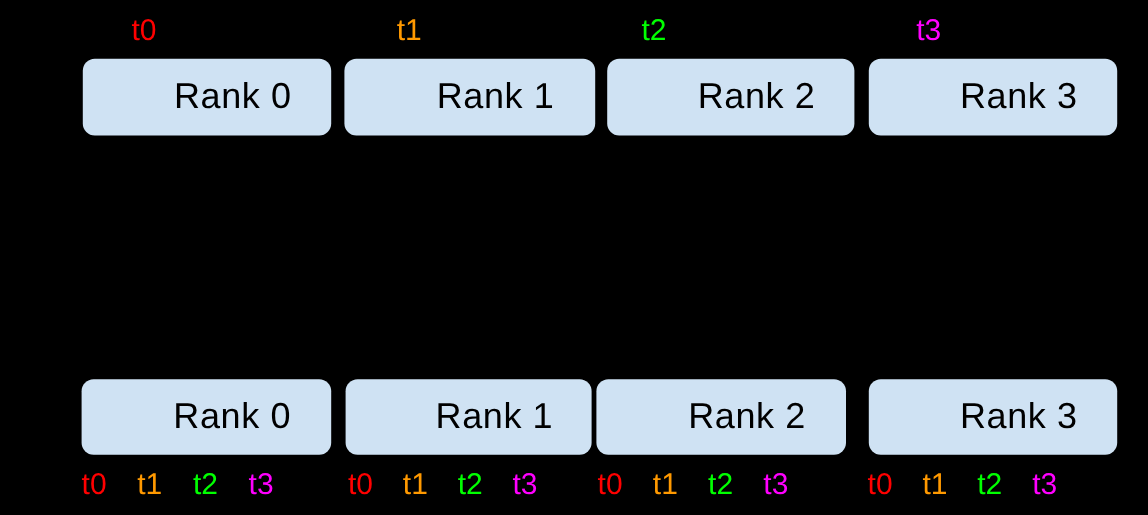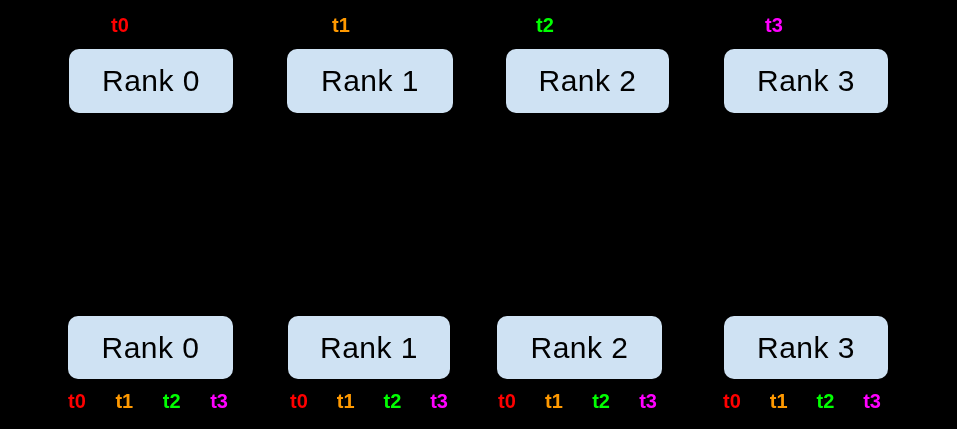--- a/index.html
+++ b/index.html
@@ -11,29 +11,30 @@
     font-family: "Liberation Sans", sans-serif;
     overflow: hidden;
   }
   .box {
     position: absolute;
     height: 64px;
     border-radius: 10px;
     display: flex;
     align-items: center;
     justify-content: center;
+    padding-left: 43px;
   }
   .box.bottom { height: 63px; }
   .box-label {
     font-size: 30px;
     letter-spacing: 0.5px;
   }
   .tag {
-    font-size: 20px;
-    font-weight: bold;
+    font-size: 25px;
+    font-weight: normal;
   }
   .top-tag {
     position: absolute;
     top: 9px;
     width: 48px;
     height: 32px;
     line-height: 32px;
     text-align: center;
   }
   .tag-group {

